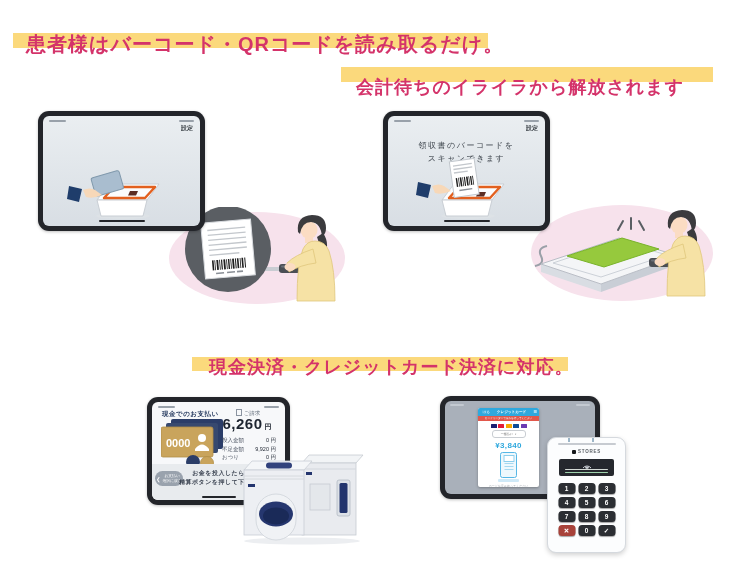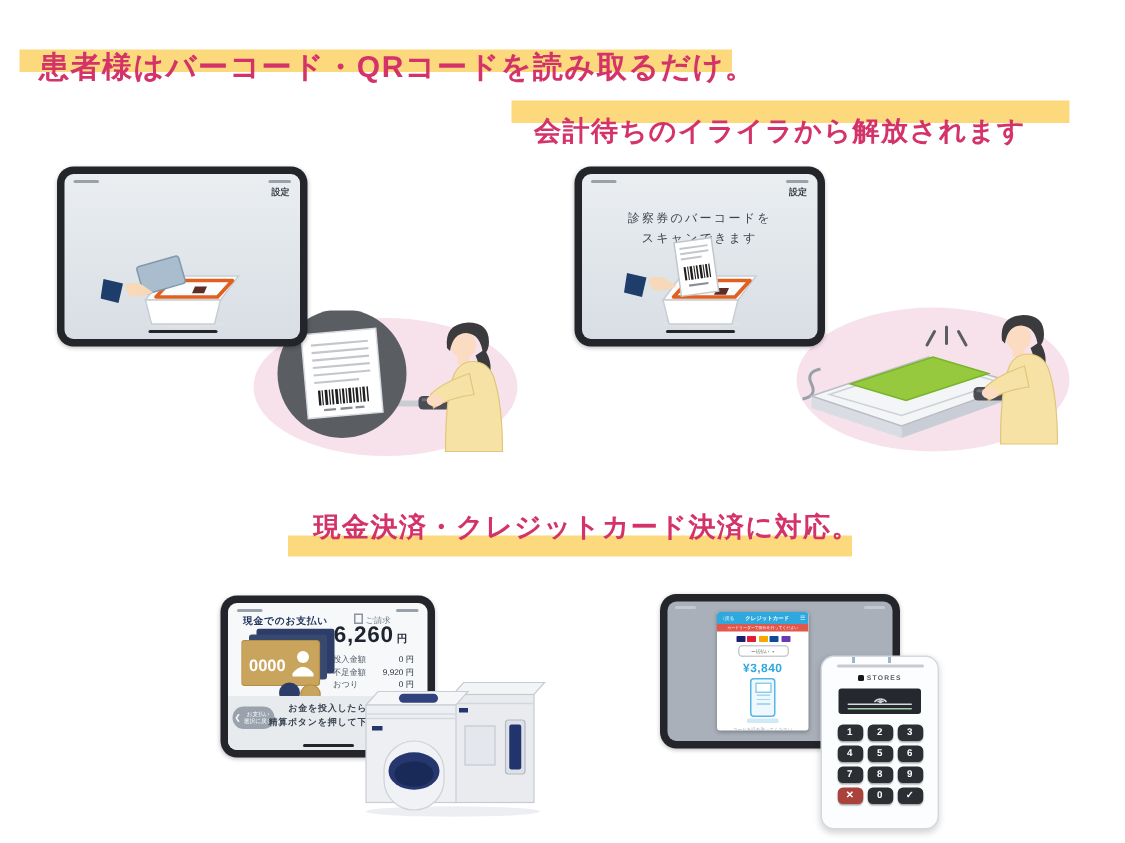--- a/index.html
+++ b/index.html
@@ -9,21 +9,21 @@
   svg text{font-family:"Liberation Sans",sans-serif}
 
   
   .hl{position:absolute;background:#fbd97c;z-index:1}
   .head{position:absolute;z-index:2;margin:11px;color:#d4336a;font-weight:bold;letter-spacing:1px;white-space:nowrap}
   #hl1{left:13px;top:33px;width:475px;height:15px}
   #h1{left:15px;top:20px;font-size:20px}
   #hl2{left:341px;top:67px;width:372px;height:15px}
   #h2{left:345px;top:64px;font-size:18px}
   #hl3{left:192px;top:357px;width:376px;height:14px}
-  #h3{left:198px;top:328px;font-size:18px}
+  #h3{left:198px;top:344px;font-size:18px}
 
   
   .pad{position:absolute;background:#23252a;border-radius:11px;padding:5px;box-shadow:0 1px 3px rgba(0,0,0,.25)}
   .scr{position:relative;border-radius:6px;overflow:hidden}
   .scr-scan{width:157px;height:110px;background:linear-gradient(180deg,#eaeef1,#d8dee4)}
   #tablet-scan-left{left:38px;top:111px}
   #tablet-scan-right{left:383px;top:111px}
   .stL{position:absolute;left:6px;top:4px;width:17px;height:2px;background:#99a1aa;border-radius:1px}
   .stR{position:absolute;right:6px;top:4px;width:15px;height:2px;background:#99a1aa;border-radius:1px}
   .settings{position:absolute;right:7px;top:8px;font-size:6px;font-weight:bold;color:#3a4046}
@@ -217,21 +217,21 @@
       <div class="homebar"></div>
     </div>
   </div>
 
   <div class="pad" id="tablet-scan-right">
     <div class="scr scr-scan">
       <div class="stL"></div>
       <div class="stR"></div>
       <div class="settings">設定</div>
       <div class="msg">
-        <div>診察券のバーコードを</div>
+        <div>領収書のバーコードを</div>
         <div>スキャンできます</div>
       </div>
       <svg class="scan-svg" width="110" height="62" viewBox="0 0 110 62">
         <ellipse cx="56" cy="58" rx="27" ry="3" fill="#dde2e6"></ellipse>
         <polygon points="30,42 42,26 92,26 80,42" fill="#fbfcfd" stroke="#c9ced4" stroke-width="1"></polygon>
         <polygon points="30,42 80,42 76,58 34,58" fill="#fff" stroke="#c9ced4" stroke-width="1"></polygon>
         <polygon points="47,29 88,29 78,40 37,40" fill="none" stroke="#e2601f" stroke-width="2.4" stroke-linejoin="round"></polygon>
         <polygon points="66,34 74,34 72,38.5 64,38.5" fill="#5c2d24"></polygon>
         <g transform="rotate(-8 52 22)">
           <rect x="40" y="2" width="25" height="36" fill="#fff" stroke="#c2c7cd" stroke-width="1"></rect>

